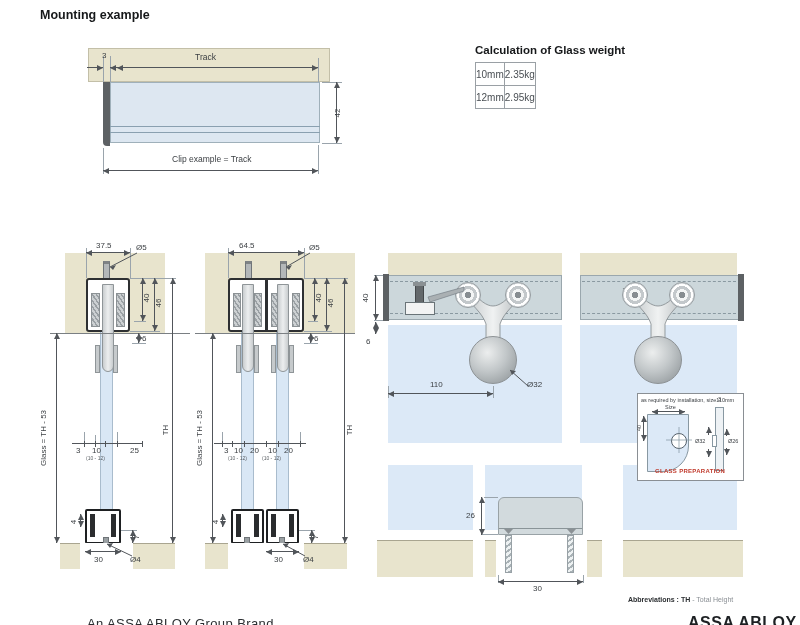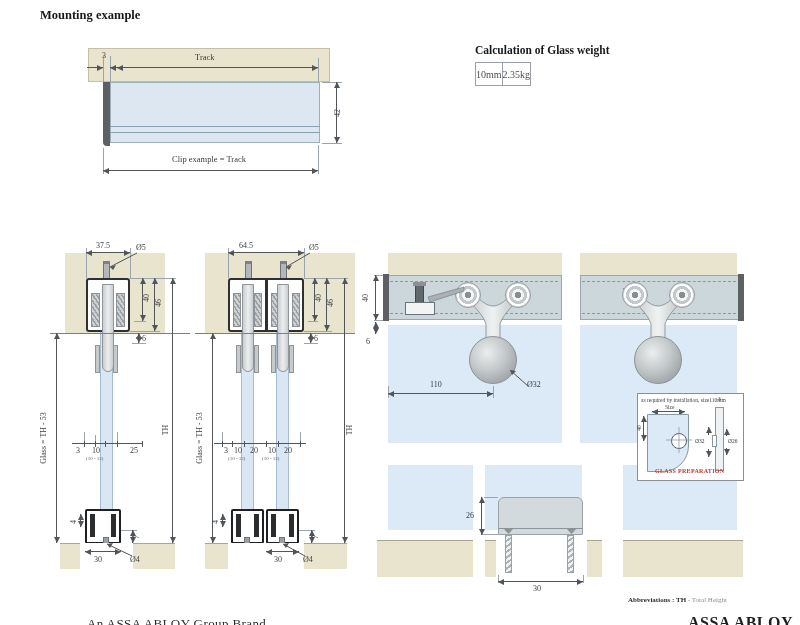--- a/index.html
+++ b/index.html
@@ -1,18 +1,18 @@
 <!DOCTYPE html>
 <html><head>
 <meta charset="utf-8">
 <style>
 *{margin:0;padding:0;box-sizing:border-box}
 html,body{background:#fff}
 .page{position:relative;width:800px;height:625px;background:#fff;overflow:hidden;
-  font-family:Liberation Serif, serif;color:#222}
+  font-family:Liberation Sans, sans-serif;color:#222}
 .abs{position:absolute}
 .beige{background:#e8e4cd}
 .glassbg{background:#dcе9f7;background:#dce9f7}
 .band{background:#ccd7db}
 .cap{position:absolute;background:#5d6164}
 .dlab{position:absolute;font-size:8px;color:#3a3e42;line-height:1;white-space:nowrap}
 .rot{transform:rotate(-90deg)}
 .ctr{text-align:center}
 .dimh{position:absolute;height:0;border-top:1px solid #51555a}
 .dimv{position:absolute;width:0;border-left:1px solid #51555a}
@@ -90,20 +90,24 @@
     <div class="dimh al ar" style="left:103px;top:170px;width:215px"></div>
   </div>
 
   <div class="tbtitle" style="left:475px;top:44px">Calculation of Glass weight</div>
   <table class="gw abs" style="left:475px;top:62px">
     <tbody>
     <tr>
       <td>10mm</td>
       <td>2.35kg</td>
     </tr>
+    <tr>
+      <td>12mm</td>
+      <td>2.95kg</td>
+    </tr>
   </tbody>
     </table>
 
   <div>
     <div class="abs beige" style="left:65px;top:253px;width:100px;height:80px"></div>
     <div class="extv" style="left:86px;top:248px;height:30px"></div>
     <div class="extv" style="left:130px;top:248px;height:30px"></div>
     <div class="dimh al ar" style="left:86px;top:252px;width:44px"></div>
     <div class="dlab" style="left:96px;top:242px">37.5</div>
     <div class="dlab" style="left:136px;top:244px">Ø5</div>

